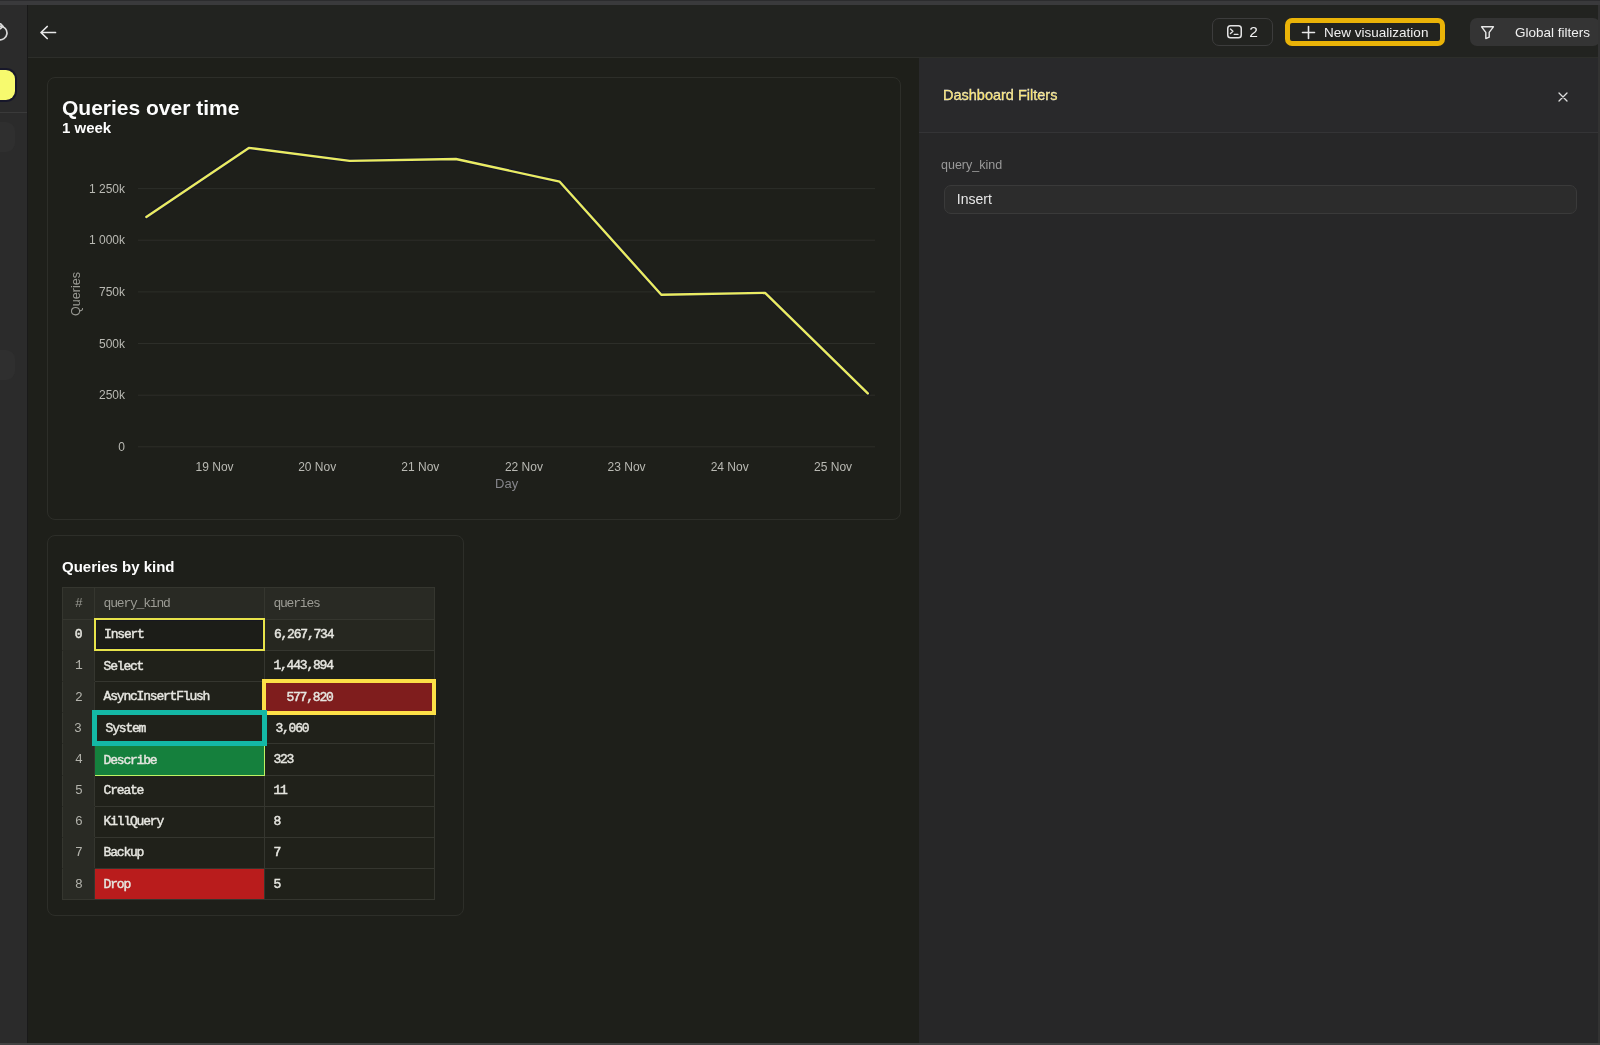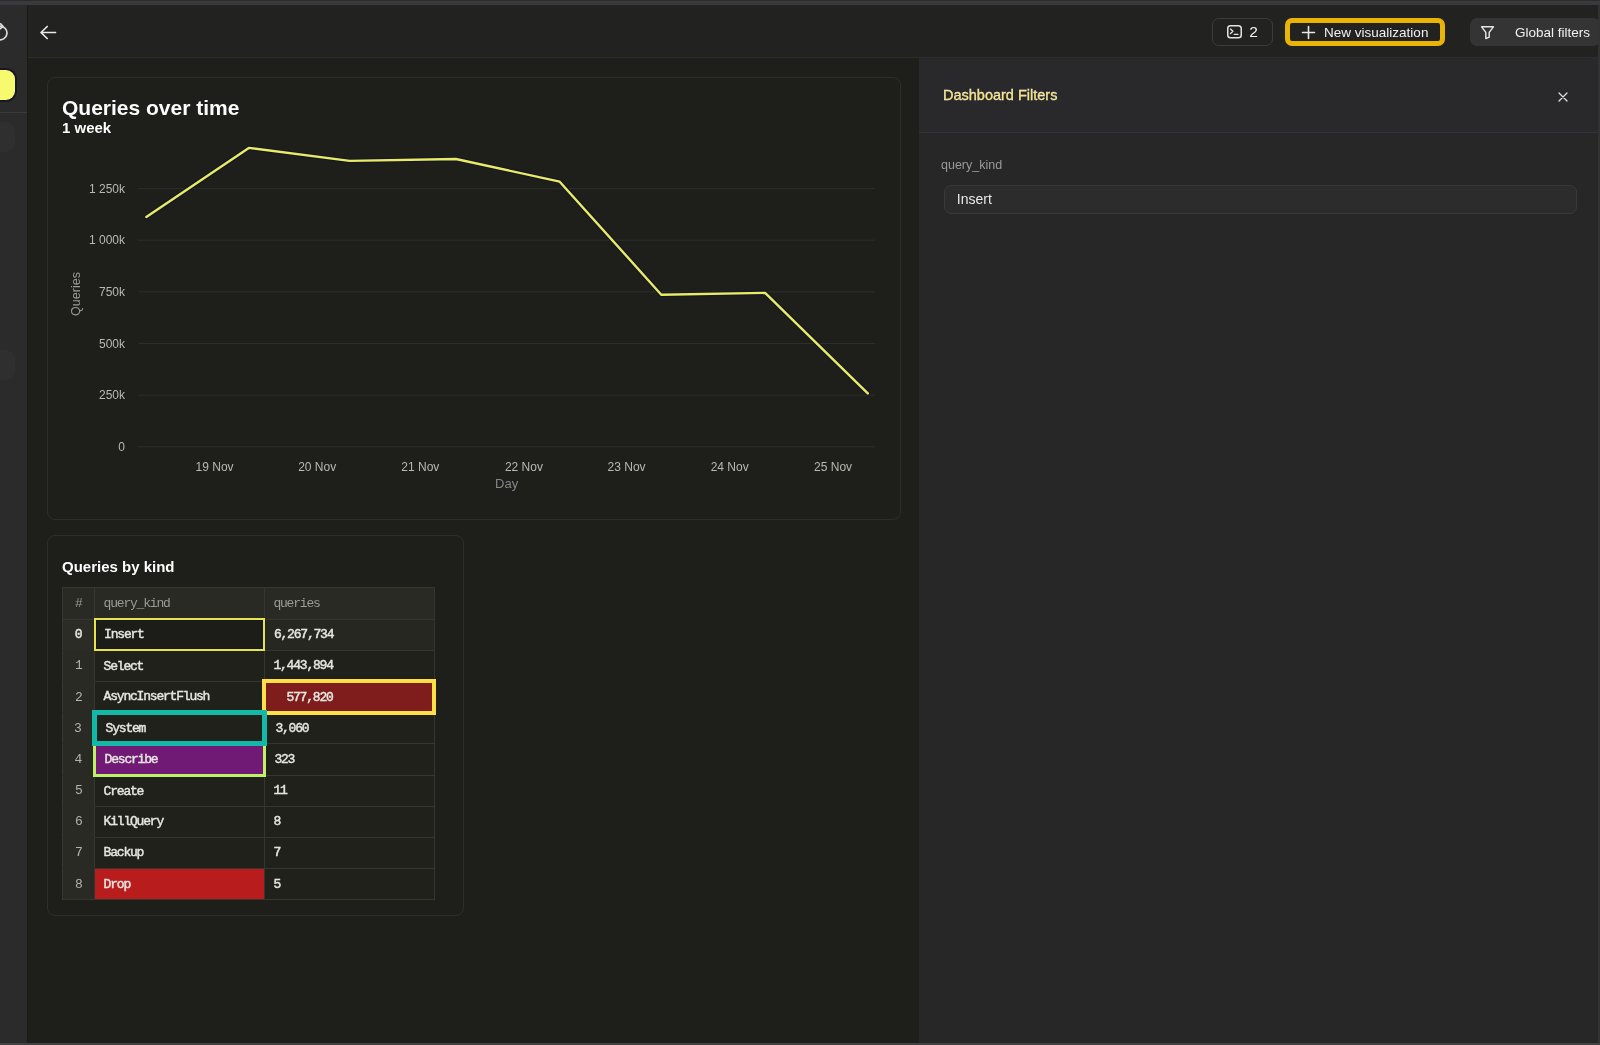--- a/index.html
+++ b/index.html
@@ -136,21 +136,21 @@
       <td style="padding-left:8.5px;border:1px solid #35362f;background:#20211a;">AsyncInsertFlush</td>
       <td style="padding-left:20px;border:4px solid #fde047;background:#7f1d1d;">577,820</td>
     </tr>
     <tr style="height:31.2px;color:#e6e6e0;">
       <td style="text-align:center;background:#292a24;color:#b3b3ac;border:1px solid #35362f;border-bottom-color:#292a24;-webkit-text-stroke:0;">3</td>
       <td style="padding-left:8.5px;border:5px solid #14b8a6;background:#20211a;">System</td>
       <td style="padding-left:8.5px;border:1px solid #35362f;background:#20211a;">3,060</td>
     </tr>
     <tr style="height:31.2px;color:#e6e6e0;">
       <td style="text-align:center;background:#292a24;color:#b3b3ac;border:1px solid #35362f;border-bottom-color:#292a24;-webkit-text-stroke:0;">4</td>
-      <td style="padding-left:8.5px;border:3px solid #bef264;background:#701a75;">Describe</td>
+      <td style="padding-left:8.5px;border:1px solid #bef264;background:#15803d;">Describe</td>
       <td style="padding-left:8.5px;border:1px solid #35362f;background:#20211a;">323</td>
     </tr>
     <tr style="height:31.2px;color:#e6e6e0;">
       <td style="text-align:center;background:#292a24;color:#b3b3ac;border:1px solid #35362f;border-bottom-color:#292a24;-webkit-text-stroke:0;">5</td>
       <td style="padding-left:8.5px;border:1px solid #35362f;background:#20211a;">Create</td>
       <td style="padding-left:8.5px;border:1px solid #35362f;background:#20211a;">11</td>
     </tr>
     <tr style="height:31.2px;color:#e6e6e0;">
       <td style="text-align:center;background:#292a24;color:#b3b3ac;border:1px solid #35362f;border-bottom-color:#292a24;-webkit-text-stroke:0;">6</td>
       <td style="padding-left:8.5px;border:1px solid #35362f;background:#20211a;">KillQuery</td>

